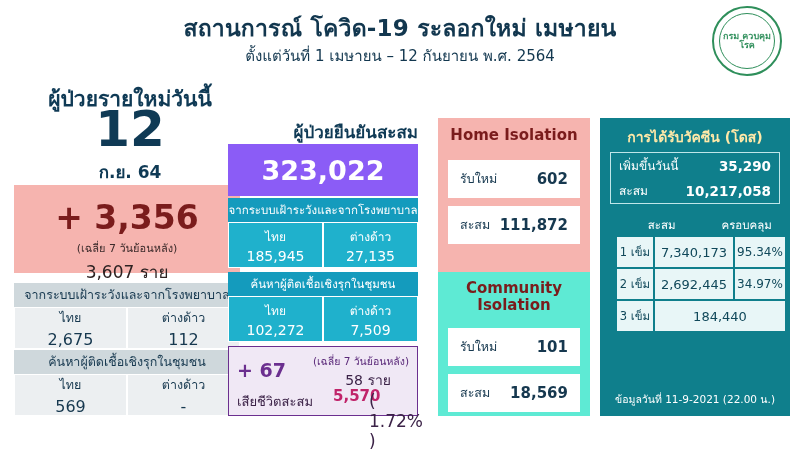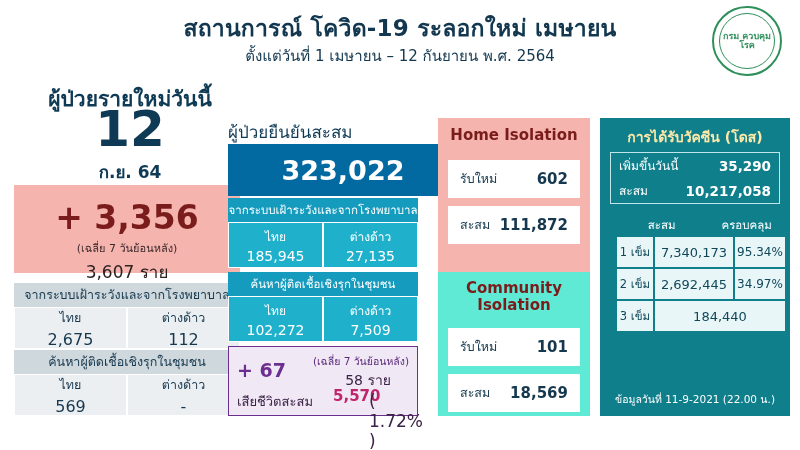--- a/index.html
+++ b/index.html
@@ -64,26 +64,26 @@
     background:#eceff1;border:1px solid #ffffff;box-sizing:border-box;
     display:flex;flex-direction:column;align-items:center;justify-content:center;
   }
   .cell .t{font-size:12.5px;color:#16384f;}
   .cell .v{font-size:16px;color:#16384f;margin-top:2px;}
   #grid-hospital{left:14px;top:307px;width:226px;height:42px;}
   #grid-community{left:14px;top:374px;width:226px;height:42px;}
   #grid-hospital .cell,#grid-community .cell{width:113px;height:42px;}
   
   #mid-head{
-    left:228px;top:118px;width:190px;text-align:left;
-    font-size:17px;font-weight:normal;color:#0f3a55;
+    left:228px;top:118px;width:190px;text-align:right;
+    font-size:17px;font-weight:bold;color:#0f3a55;
   }
   #cum-box{
-    left:228px;top:144px;width:190px;height:52px;background:#0369a1;
-    display:flex;align-items:center;justify-content:center;padding-left:20px;
+    left:228px;top:144px;width:190px;height:52px;background:#8b5cf6;
+    display:flex;align-items:center;justify-content:center;
   }
   #cum-value{font-size:27px;font-weight:bold;color:#ffffff;}
   .teal-band{
     background:#149bbd;color:#ffffff;font-size:11.5px;text-align:center;
     display:flex;align-items:center;justify-content:center;
   }
   #mid-band1{left:228px;top:198px;width:190px;height:24px;}
   #mid-band2{left:228px;top:272px;width:190px;height:24px;}
   .tealcell{
     background:#1fb1cc;border:1px solid #ffffff;box-sizing:border-box;color:#ffffff;

